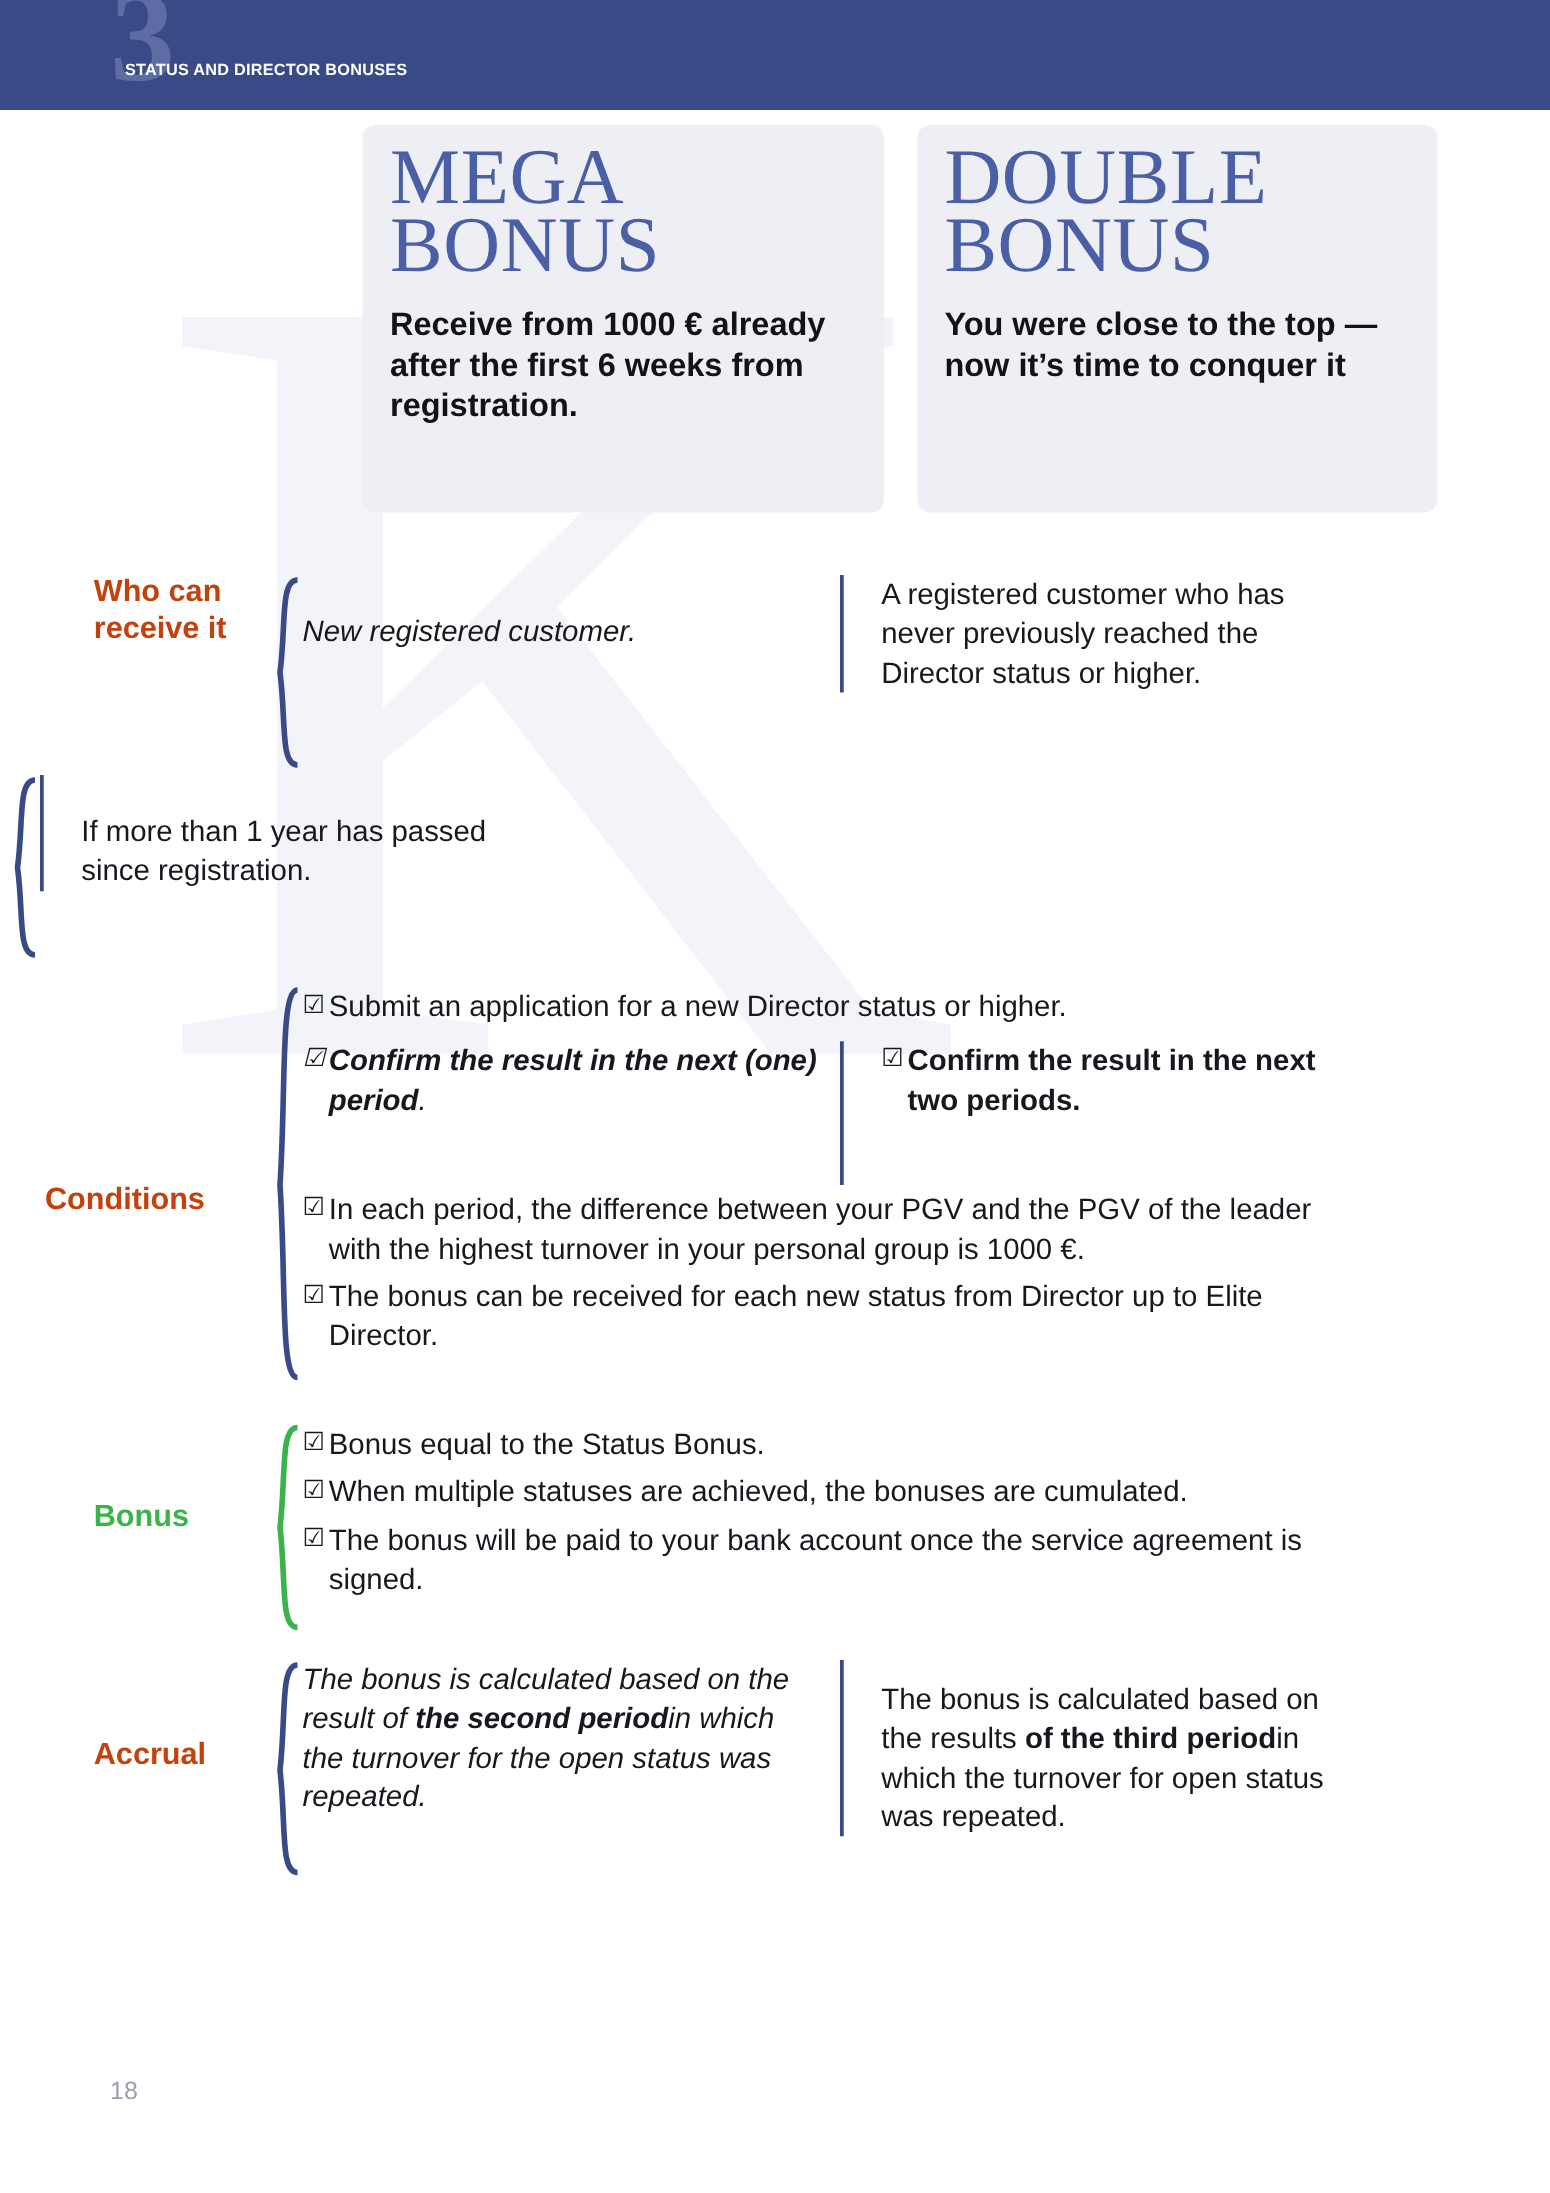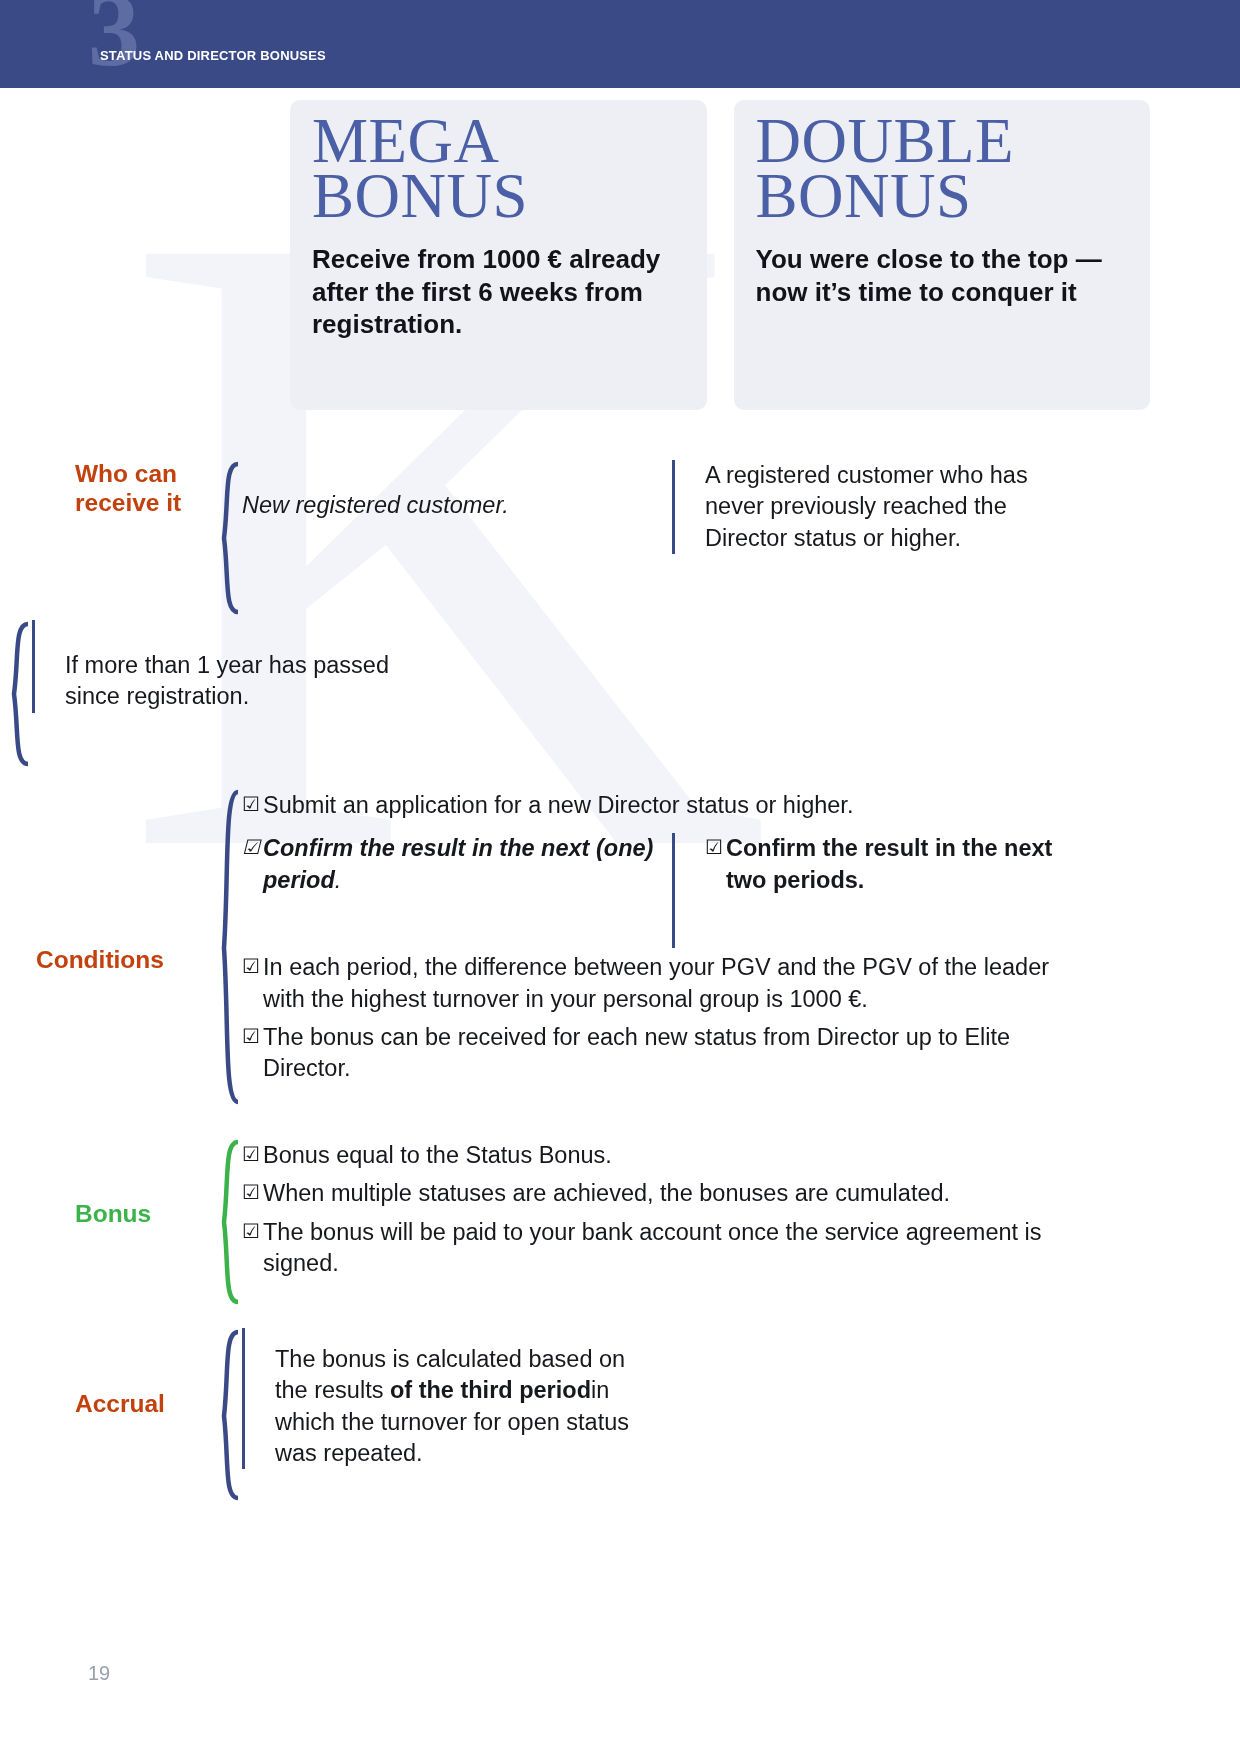--- a/index.html
+++ b/index.html
@@ -320,21 +320,24 @@
   <div class="row" style="height:190px;">
     <div class="row-label" style="padding-top:62px;">
       <span>Accrual</span>
     </div>
     <div class="brace">
       <svg width="32" height="186" viewBox="0 0 32 186">
         <path d="M28 4 C14 4 19 44 14 88 C19 132 14 170 28 170" fill="none" stroke="#3a4a86" stroke-width="4.5"></path>
       </svg>
     </div>
     <div class="cols">
+      <div class="col-left" style="padding-top:0px;">
+        <div class="txt"><span>The bonus is calculated based on the result of </span><b>the second period</b><span>in which the turnover for the open status was repeated.</span></div>
+      </div>
       <div class="col-right" style="padding-top:16px;">
         <div class="txt"><span>The bonus is calculated based on the results </span><b>of the third period</b><span>in which the turnover for open status was repeated.</span></div>
       </div>
     </div>
   </div>
 
 </div>
 
-<div class="page-num">19</div>
+<div class="page-num">18</div>
 
 </body></html>

